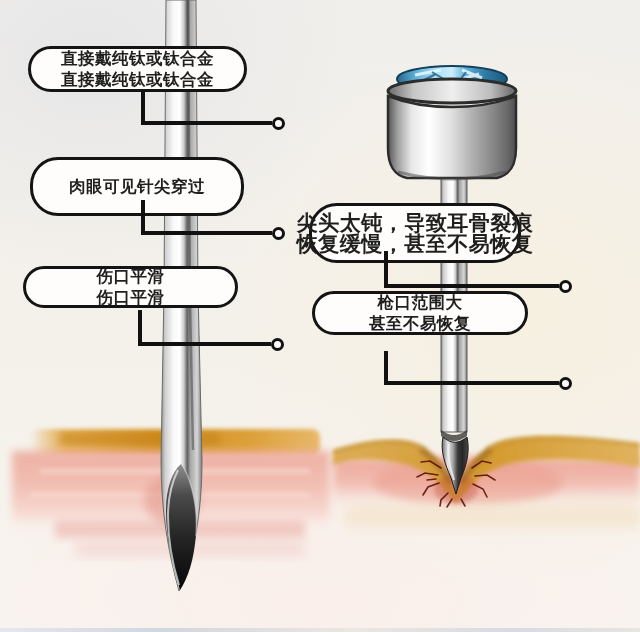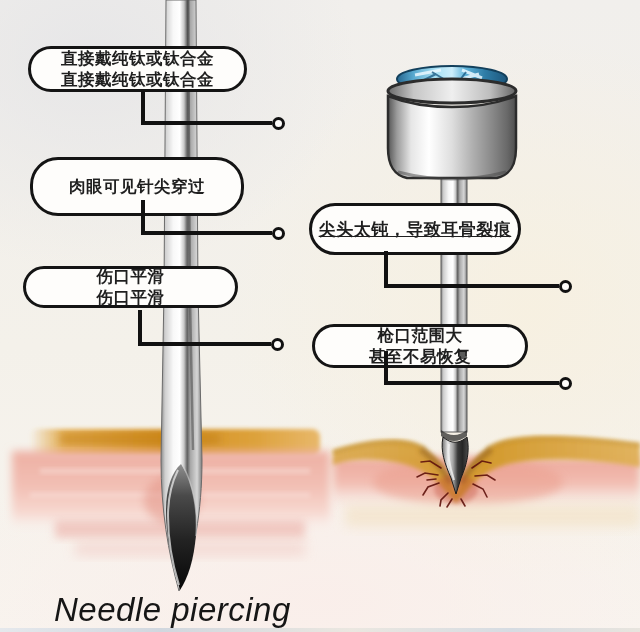--- a/index.html
+++ b/index.html
@@ -16,22 +16,22 @@
   .callout{
     position:absolute;box-sizing:border-box;background:#fefdfb;
     border:3.5px solid #141414;border-radius:28px;
     display:flex;flex-direction:column;justify-content:center;align-items:center;
     text-align:right;font-weight:700;color:#1f1f1f;
     font-size:16.5px;line-height:21px;letter-spacing:.5px;white-space:nowrap;
   }
   .b1{left:28px;top:46px;width:219px;height:46px;}
   .b2{left:30px;top:157px;width:214px;height:59px;}
   .b3{left:23px;top:266px;width:215px;height:42px;}
-  .b4{left:309px;top:203px;width:212px;height:52px;font-size:17px;text-decoration:underline;}
-  .b5{left:312px;top:324px;width:216px;height:44px;}
+  .b4{left:309px;top:203px;width:212px;height:60px;font-size:21px;}
+  .b5{left:312px;top:291px;width:216px;height:44px;}
   .conn{position:absolute;background:#111;}
   .c1v{left:141px;top:91px;width:3.5px;height:34px;}
   .c1h{left:141px;top:121.3px;width:131px;height:3.5px;}
   .c2v{left:141px;top:200px;width:3.5px;height:35px;}
   .c2h{left:141px;top:231.3px;width:131px;height:3.5px;}
   .c3v{left:138px;top:310px;width:3.5px;height:36px;}
   .c3h{left:138px;top:342.3px;width:133px;height:3.5px;}
   .c4v{left:384px;top:251px;width:3.5px;height:37px;}
   .c4h{left:384px;top:284.3px;width:175px;height:3.5px;}
   .c5v{left:384px;top:351px;width:3.5px;height:34px;}
@@ -219,20 +219,21 @@
   </div>
   <div class="callout b2">
     <span>肉眼可见针尖穿过</span>
   </div>
   <div class="callout b3">
     <span>伤口平滑</span>
     <span>伤口平滑</span>
   </div>
   <div class="callout b4">
     <span>尖头太钝，导致耳骨裂痕</span>
+    <span>恢复缓慢，甚至不易恢复</span>
   </div>
   <div class="callout b5">
     <span>枪口范围大</span>
     <span>甚至不易恢复</span>
   </div>
 
   <div class="conn c1v"></div>
   <div class="conn c1h"></div>
   <div class="dot c1d"></div>
   <div class="conn c2v"></div>
@@ -241,15 +242,14 @@
   <div class="conn c3v"></div>
   <div class="conn c3h"></div>
   <div class="dot c3d"></div>
   <div class="conn c4v"></div>
   <div class="conn c4h"></div>
   <div class="dot c4d"></div>
   <div class="conn c5v"></div>
   <div class="conn c5h"></div>
   <div class="dot c5d"></div>
 
-  <div class="caption">Needle piercing</div>
   <div class="bottom-strip"></div>
 </div>
 
 </body></html>

